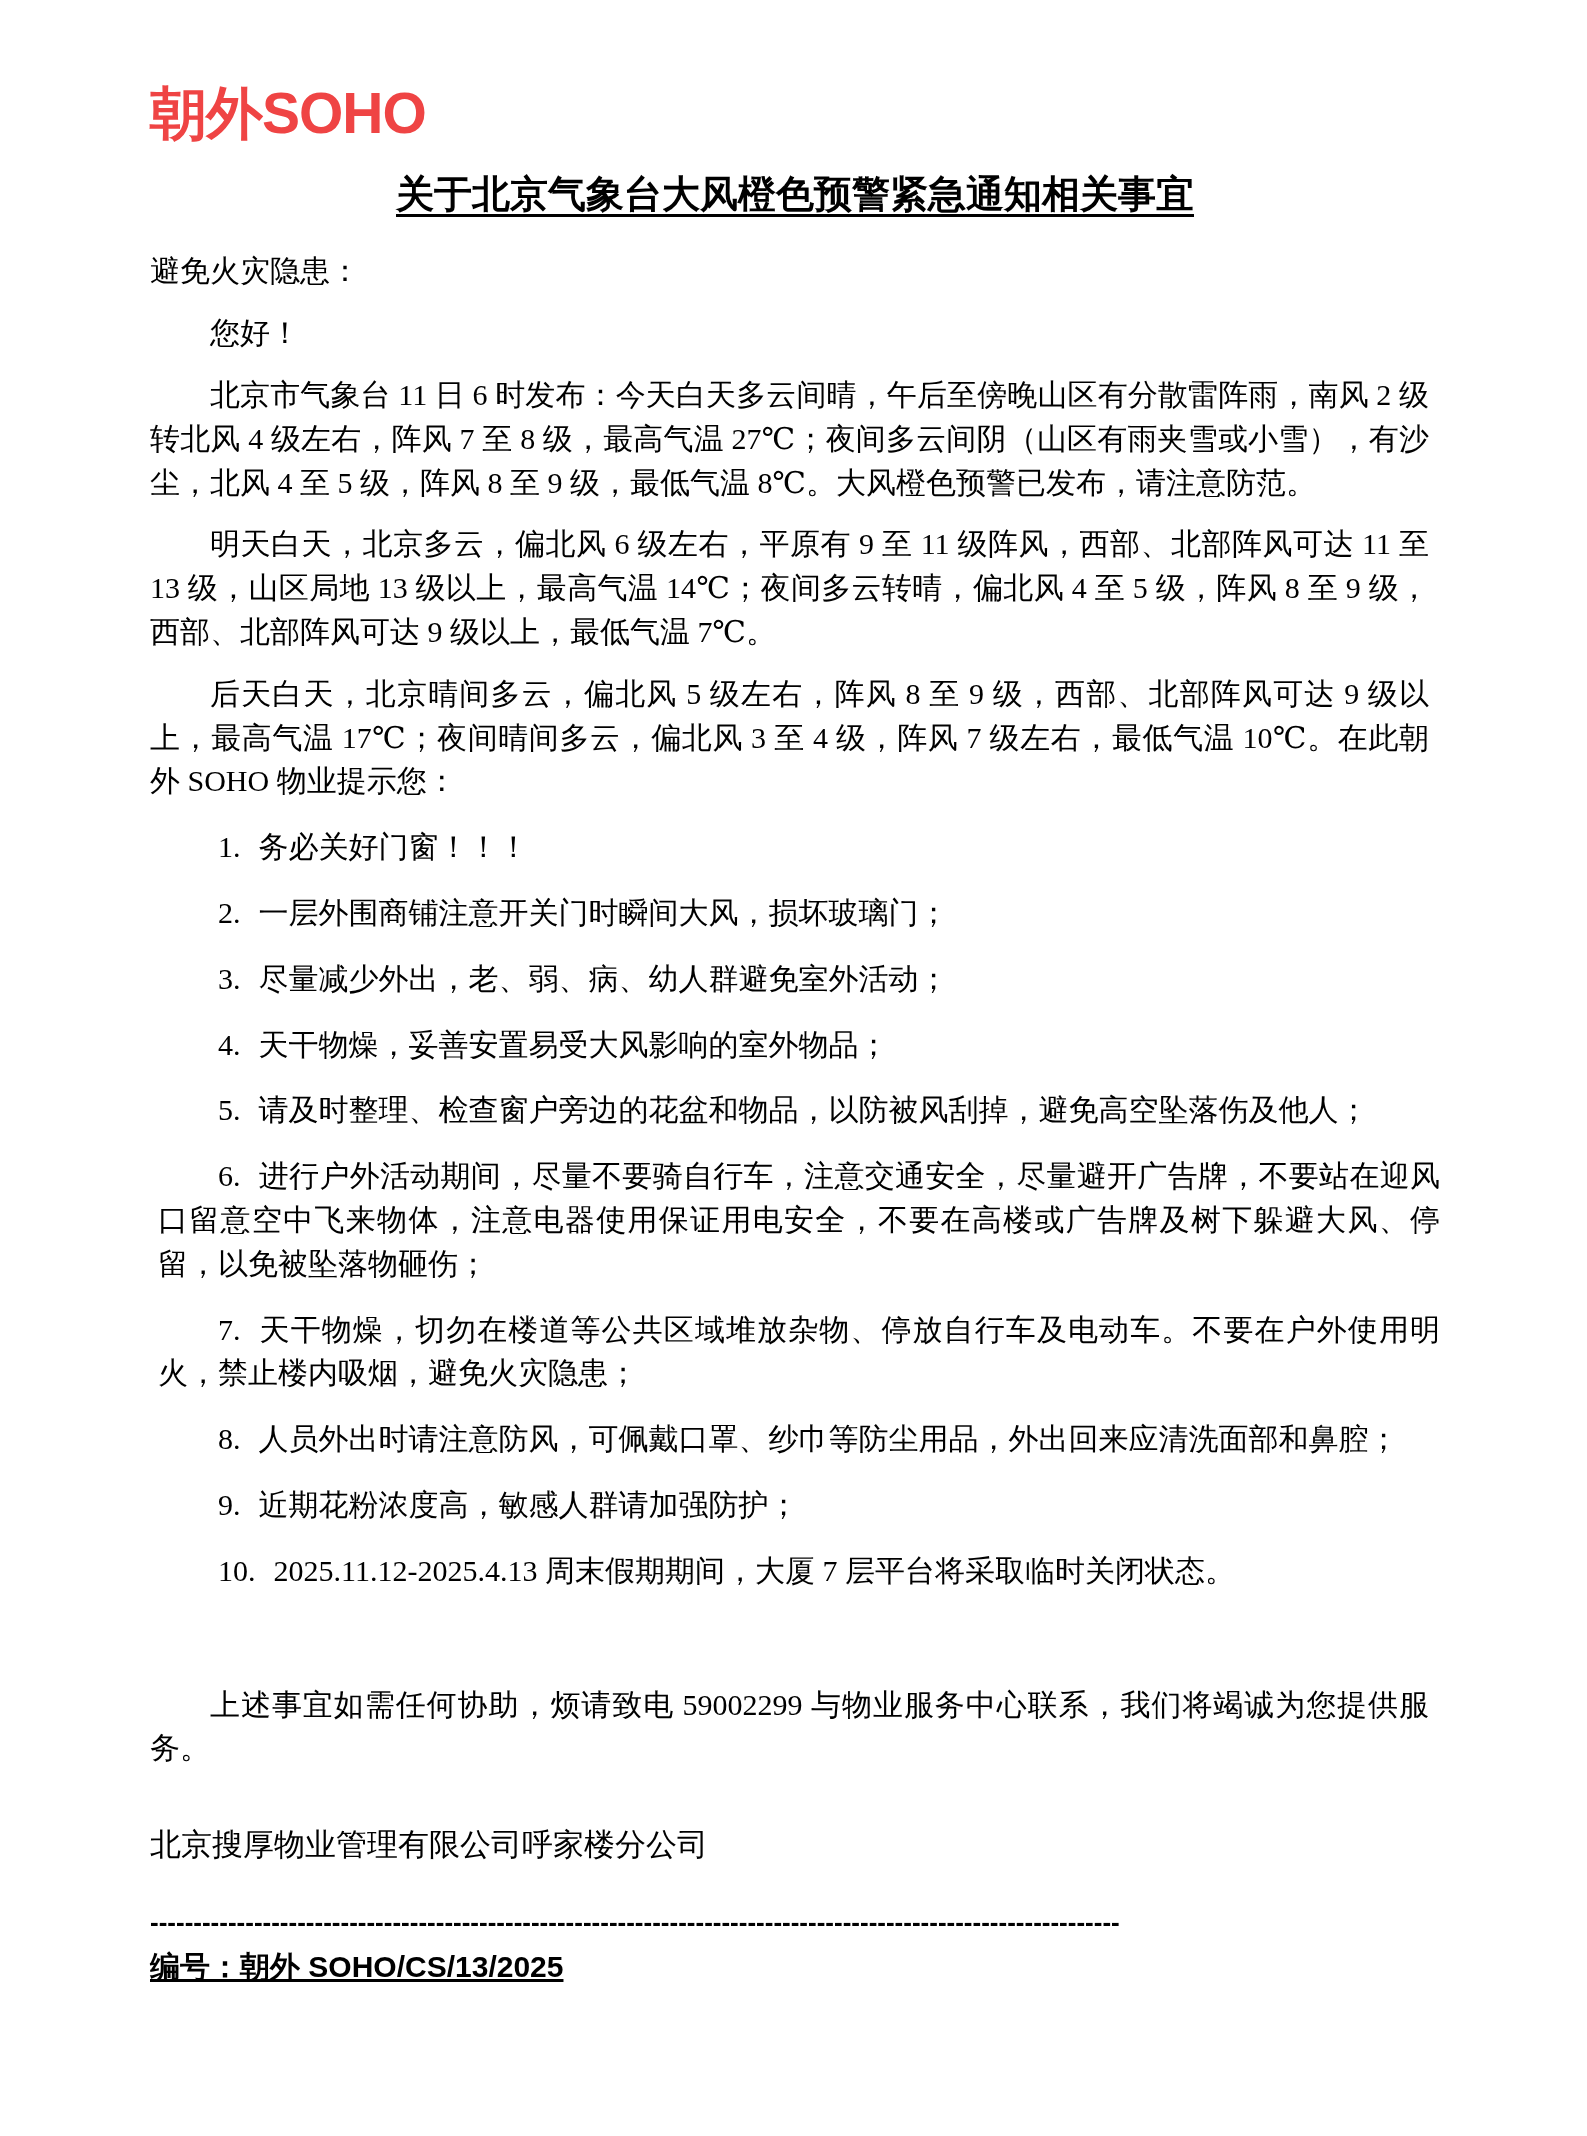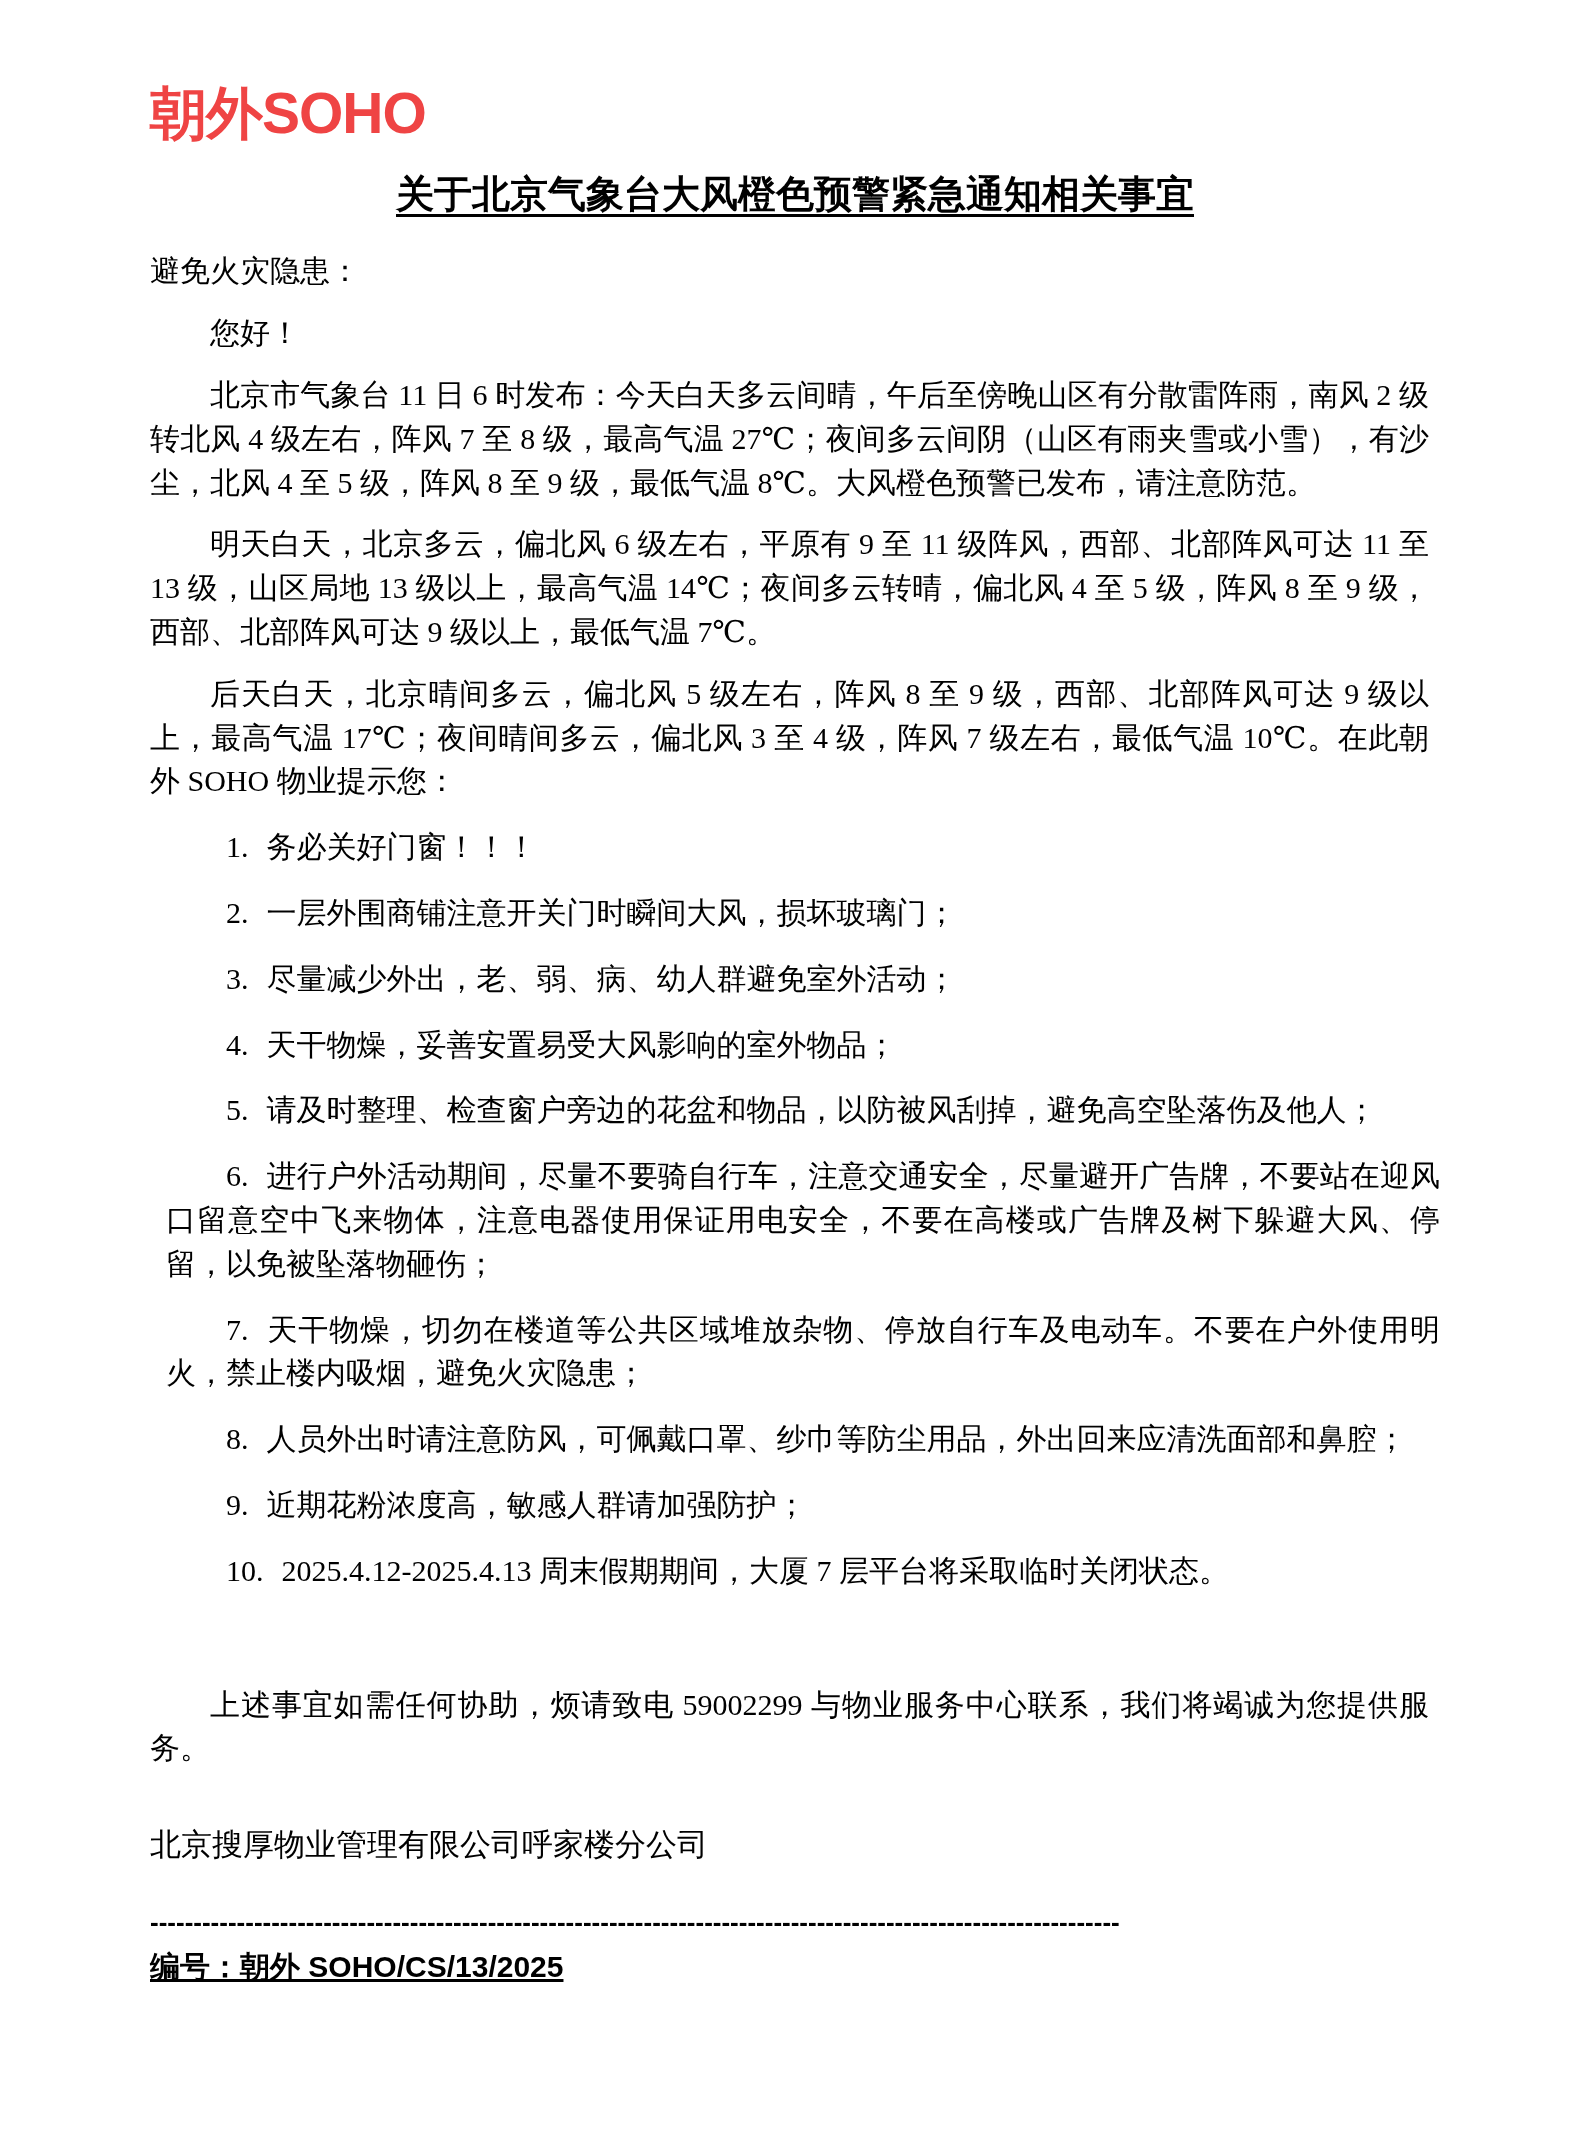--- a/index.html
+++ b/index.html
@@ -38,21 +38,21 @@
     text-underline-offset: 7px;
   }
   .salutation { margin: 30px 0 0 0; }
   .indent { text-indent: 2em; }
   .greeting { margin: 18px 0 0 0; }
   .para {
     margin: 18px 11px 0 0;
     text-align: justify;
     text-indent: 2em;
   }
-  .li { margin: 22px 0 0 16px; }
+  .li { margin: 22px 0 0 8px; }
   .li-num { margin-right: 0.6em; }
   .closing { margin-top: 90px; }
   .sig {
     margin: 0;
     font-size: 31px;
   }
   .sig.company { margin-top: 52px; padding-right: 100px; }
   .sig.date { margin-top: 22px; padding-right: 105px; }
   .divider {
     margin-top: 42px;
@@ -103,21 +103,21 @@
   <p class="para li"><span class="li-num">5.</span><span>请及时整理、检查窗户旁边的花盆和物品，以防被风刮掉，避免高空坠落伤及他人；</span></p>
 
   <p class="para li"><span class="li-num">6.</span><span>进行户外活动期间，尽量不要骑自行车，注意交通安全，尽量避开广告牌，不要站在迎风口留意空中飞来物体，注意电器使用保证用电安全，不要在高楼或广告牌及树下躲避大风、停留，以免被坠落物砸伤；</span></p>
 
   <p class="para li"><span class="li-num">7.</span><span>天干物燥，切勿在楼道等公共区域堆放杂物、停放自行车及电动车。不要在户外使用明火，禁止楼内吸烟，避免火灾隐患；</span></p>
 
   <p class="para li"><span class="li-num">8.</span><span>人员外出时请注意防风，可佩戴口罩、纱巾等防尘用品，外出回来应清洗面部和鼻腔；</span></p>
 
   <p class="para li"><span class="li-num">9.</span><span>近期花粉浓度高，敏感人群请加强防护；</span></p>
 
-  <p class="para li"><span class="li-num">10.</span><span>2025.4.12-2025.4.13 周末假期期间，大厦 7 层平台将采取临时关闭状态。</span></p>
+  <p class="para li"><span class="li-num">10.</span><span>2025.11.12-2025.4.13 周末假期期间，大厦 7 层平台将采取临时关闭状态。</span></p>
 
   <p class="para closing">上述事宜如需任何协助，烦请致电 59002299 与物业服务中心联系，我们将竭诚为您提供服务。</p>
 
   <p class="sig company">北京搜厚物业管理有限公司呼家楼分公司</p>
 
 
   <div class="divider">----------------------------------------------------------------------------------------------------------------</div>
 
   <p class="docnum">编号：朝外 SOHO/CS/13/2025</p>
 

